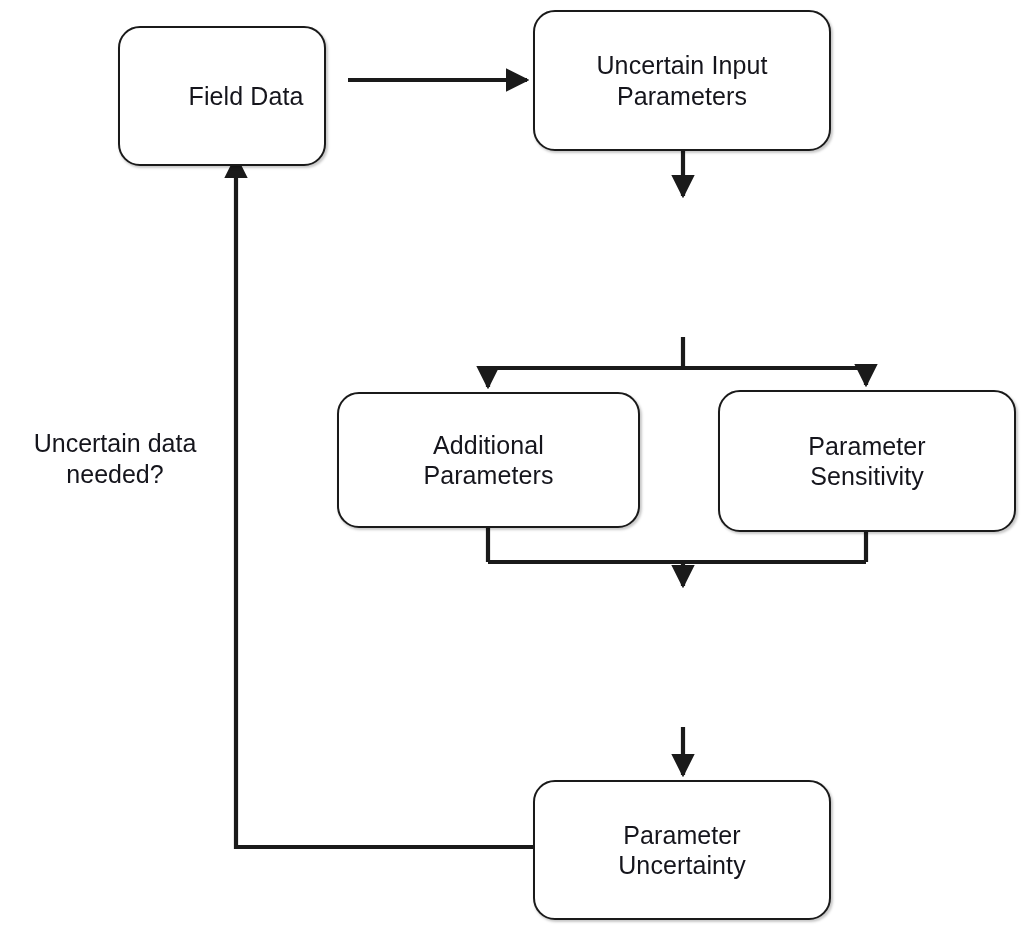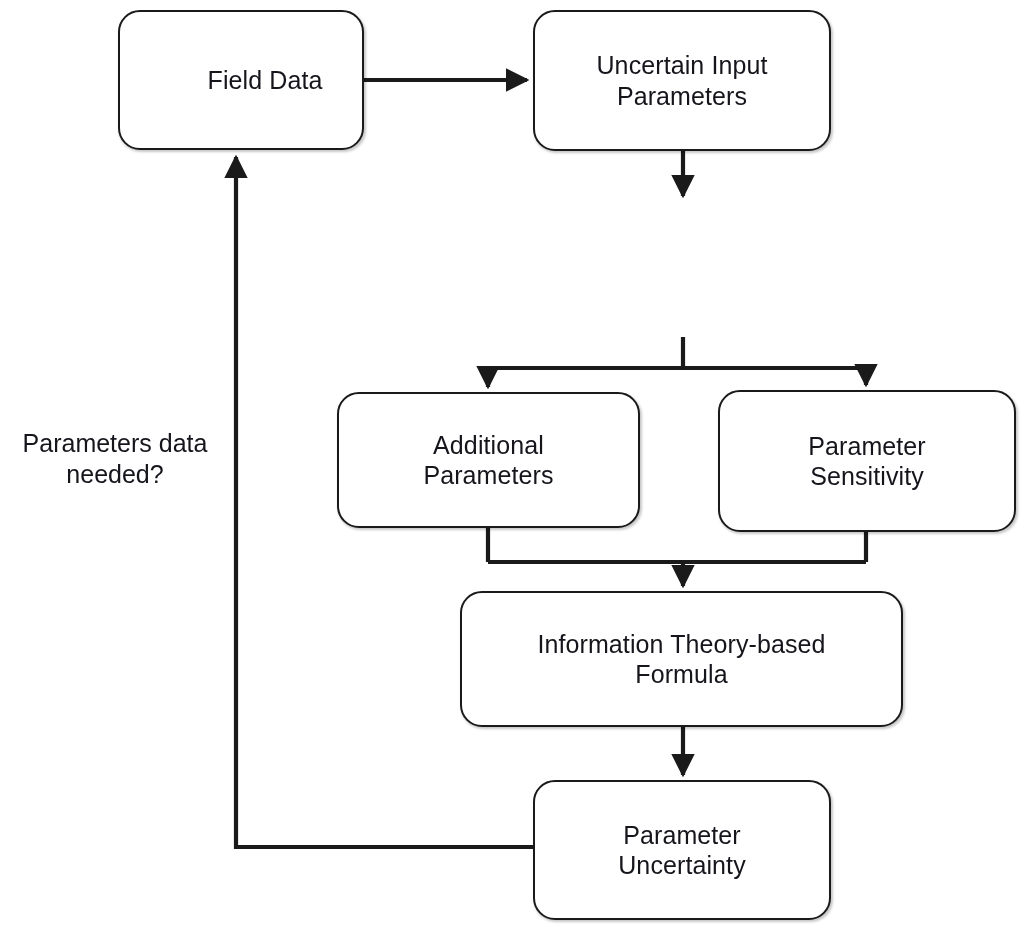--- a/index.html
+++ b/index.html
@@ -66,46 +66,42 @@
       <path d="M 866 532 L 866 562"></path>
       <path d="M 488 562 L 866 562"></path>
       <path d="M 683 562 L 683 586" marker-end="url(#arrowhead)"></path>
 
       <path d="M 683 727 L 683 775" marker-end="url(#arrowhead)"></path>
 
       <path d="M 533 847 L 236 847 L 236 157" marker-end="url(#arrowhead)"></path>
     </g>
   </svg>
 
-  <div class="node" style="left:118px;top:10px;width:246px;height:140px;padding-left:48px;">
+  <div class="node" style="left:118px;top:26px;width:208px;height:140px;padding-left:48px;">
     <span class="txt">Field Data</span>
   </div>
 
   <div class="node" style="left:533px;top:10px;width:298px;height:141px;">
     <span class="txt">Uncertain Input
 Parameters</span>
   </div>
 
 
   <div class="node" style="left:337px;top:392px;width:303px;height:136px;">
     <span class="txt">Additional
 Parameters</span>
   </div>
 
   <div class="node" style="left:718px;top:390px;width:298px;height:142px;">
     <span class="txt">Parameter
 Sensitivity</span>
   </div>
 
-  <div class="node" style="left:460px;top:591px;width:443px;height:136px;">
-    <span class="txt">Information Theory-based
-Formula</span>
-  </div>
 
   <div class="node" style="left:533px;top:780px;width:298px;height:140px;">
     <span class="txt">Parameter
 Uncertainty</span>
   </div>
 
-  <div class="free-label" style="left:4px;top:428px;width:222px;">Parameters data
+  <div class="free-label" style="left:4px;top:428px;width:222px;">Uncertain data
 needed?</div>
 
 </div>
 
 </body></html>

